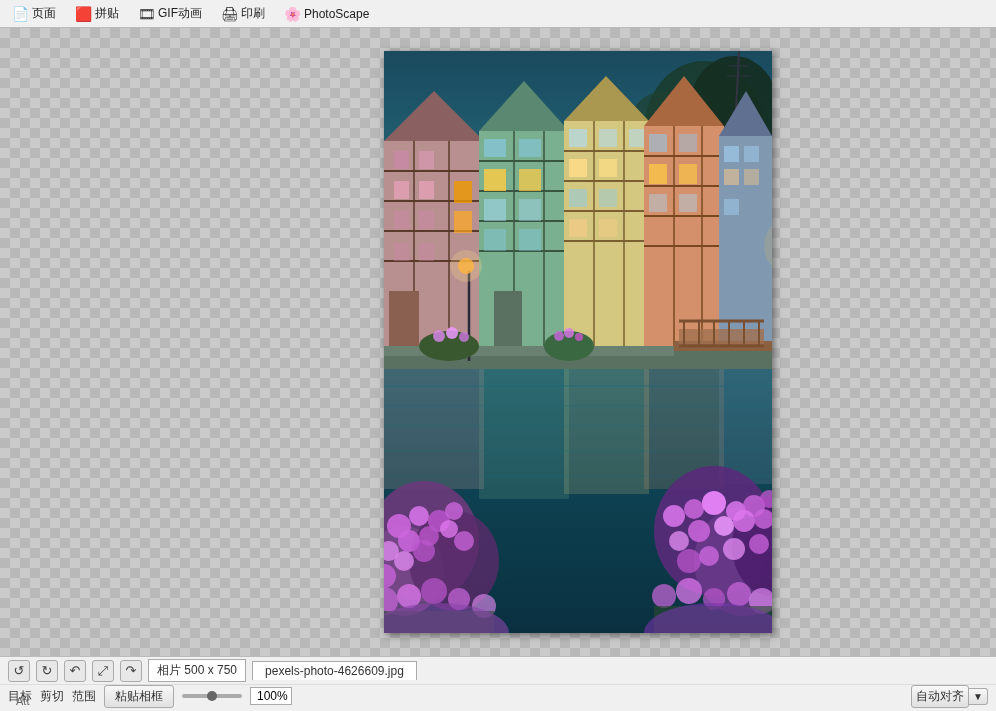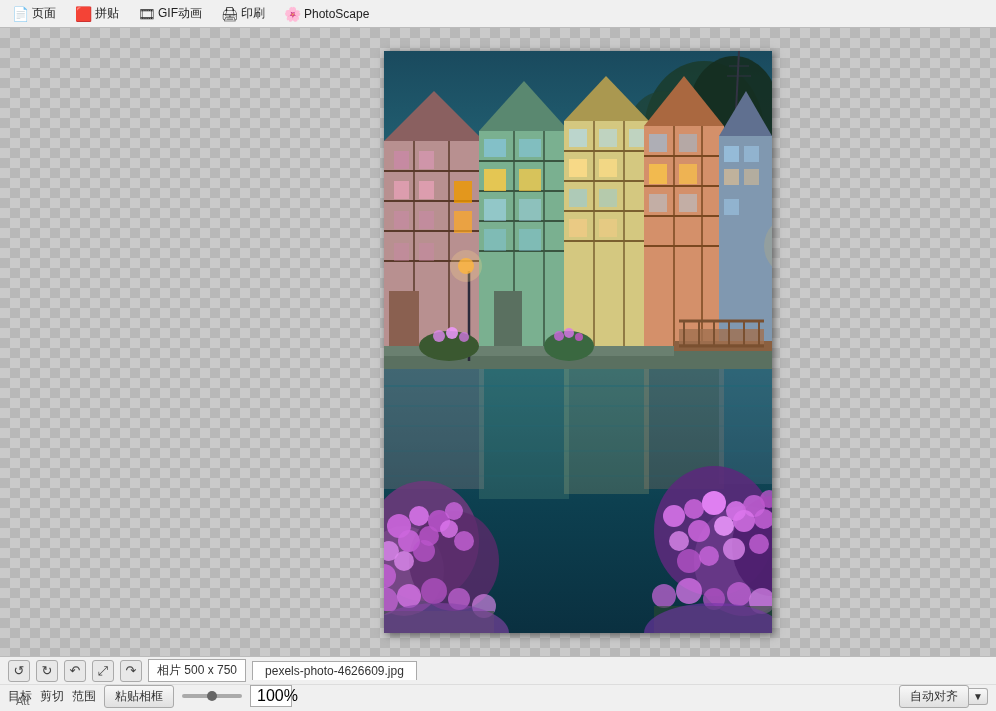--- a/index.html
+++ b/index.html
@@ -177,30 +177,30 @@
       position: absolute;
       top: -3px;
       left: 50%;
       transform: translateX(-50%);
     }
 
     .zoom-value {
       background: #fff;
       border: 1px solid #aaa;
       padding: 1px 6px;
-      font-size: 16px;
+      font-size: 12px;
       width: 42px;
       text-align: center;
     }
 
     .align-btn {
       background: linear-gradient(to bottom, #f8f8f8, #e0e0e0);
       border: 1px solid #aaa;
       border-radius: 3px;
-      padding: 2px 10px;
+      padding: 2px 4px;
       font-size: 12px;
       cursor: pointer;
       color: #333;
     }
     .align-dropdown {
       background: linear-gradient(to bottom, #f8f8f8, #e0e0e0);
       border: 1px solid #aaa;
       border-left: none;
       border-radius: 0 3px 3px 0;
       padding: 2px 4px;

